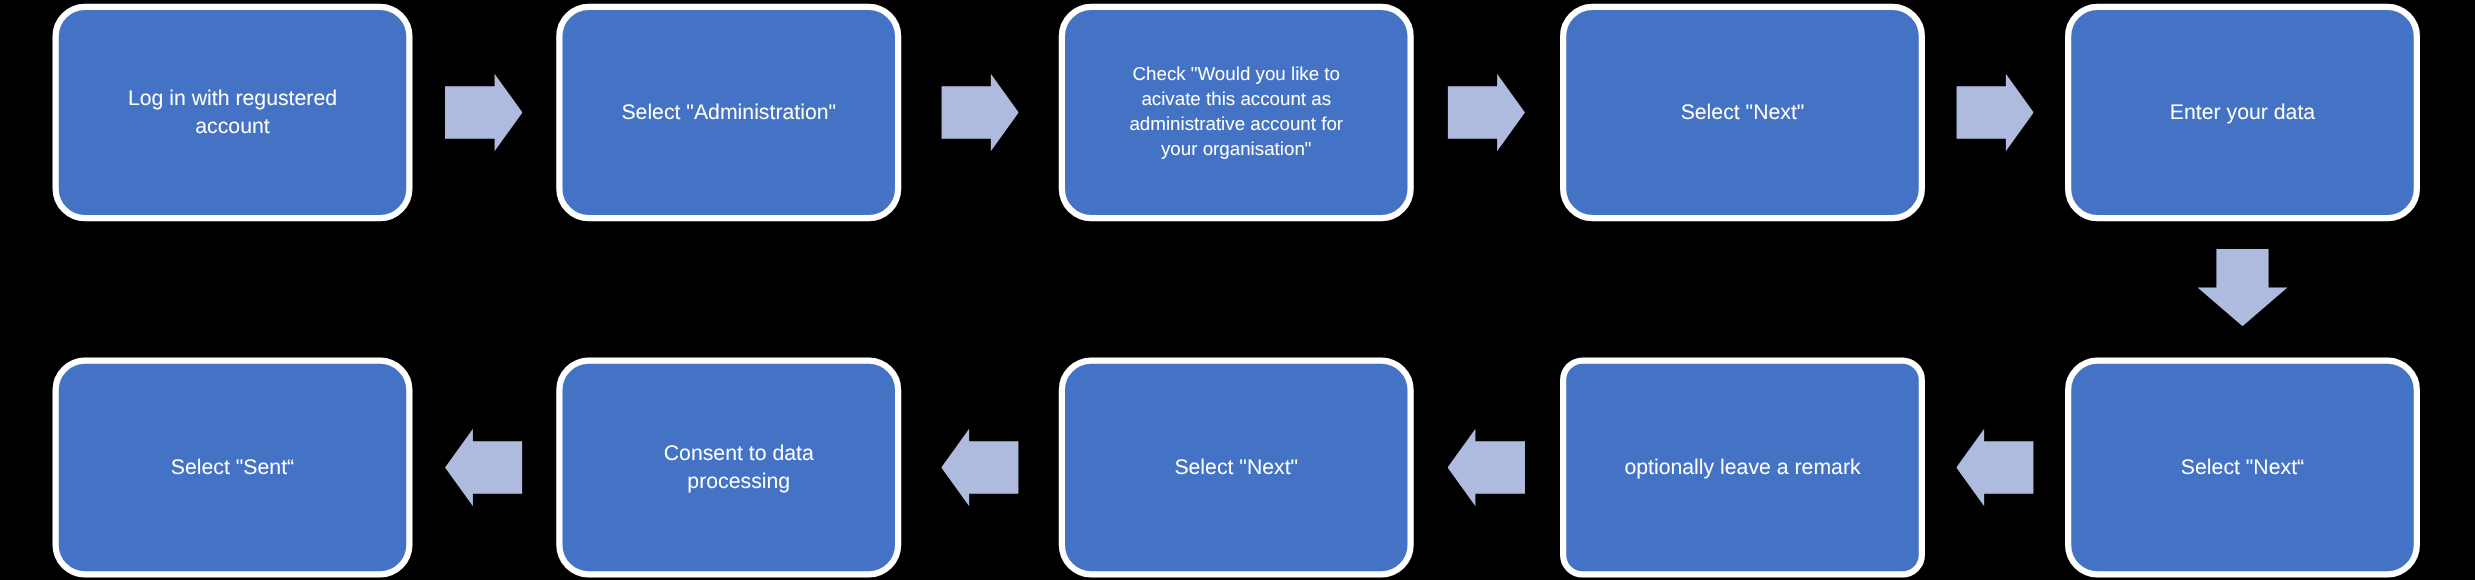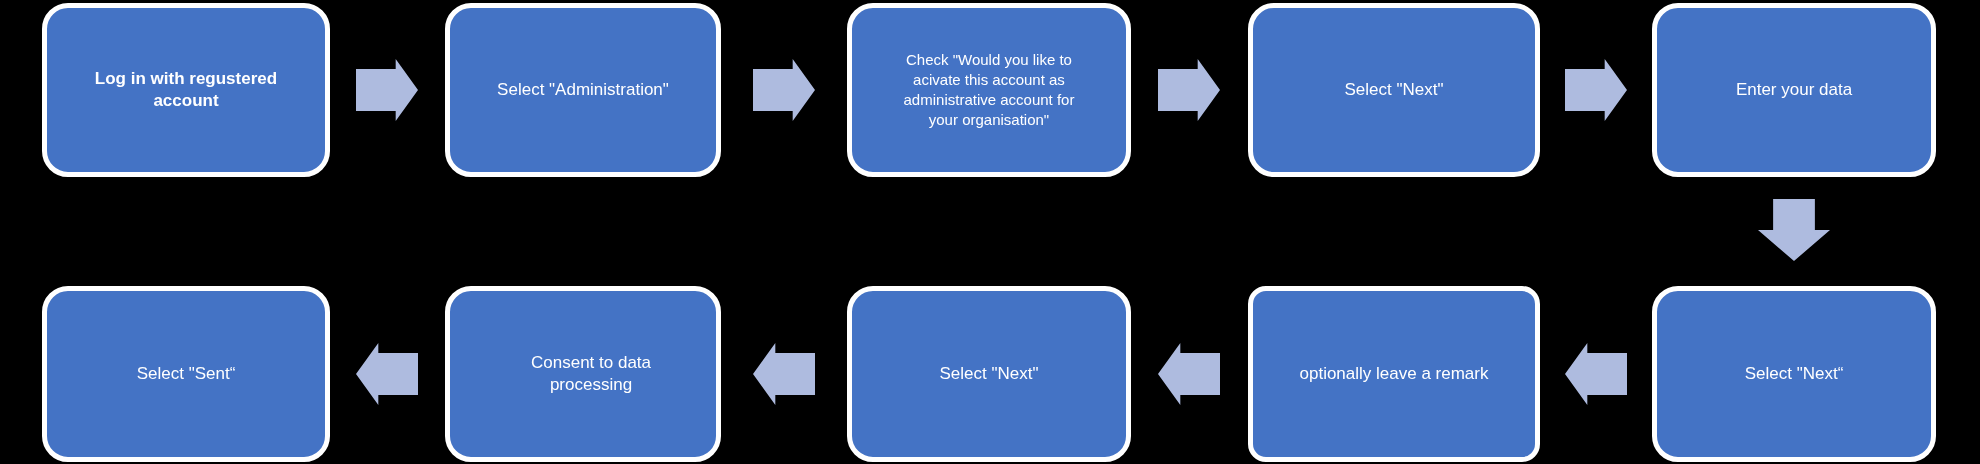--- a/index.html
+++ b/index.html
@@ -21,21 +21,21 @@
     align-items:center;
     justify-content:center;
     text-align:center;
     font-size:17px;
     line-height:1.28;
     white-space:pre-line;
     padding:4px 20px;
   }
   .step.small{font-size:15px;line-height:1.32;padding:4px 12px;}
   
-  .b1{left:42px;top:3px;width:288px;height:174px;font-weight:bold;}
+  .b1{left:42px;top:3px;width:288px;height:174px;}
   .b2{left:445px;top:3px;width:276px;height:174px;}
   .b3{left:847px;top:3px;width:284px;height:174px;}
   .b4{left:1248px;top:3px;width:292px;height:174px;}
   .b5{left:1652px;top:3px;width:284px;height:174px;}
   
   .b6{left:1652px;top:286px;width:284px;height:176px;}
   .b7{left:1248px;top:286px;width:292px;height:176px;border-radius:18px;}
   .b8{left:847px;top:286px;width:284px;height:176px;}
   .b9{left:445px;top:286px;width:276px;height:176px;padding-left:36px;}
   .b10{left:42px;top:286px;width:288px;height:176px;}

